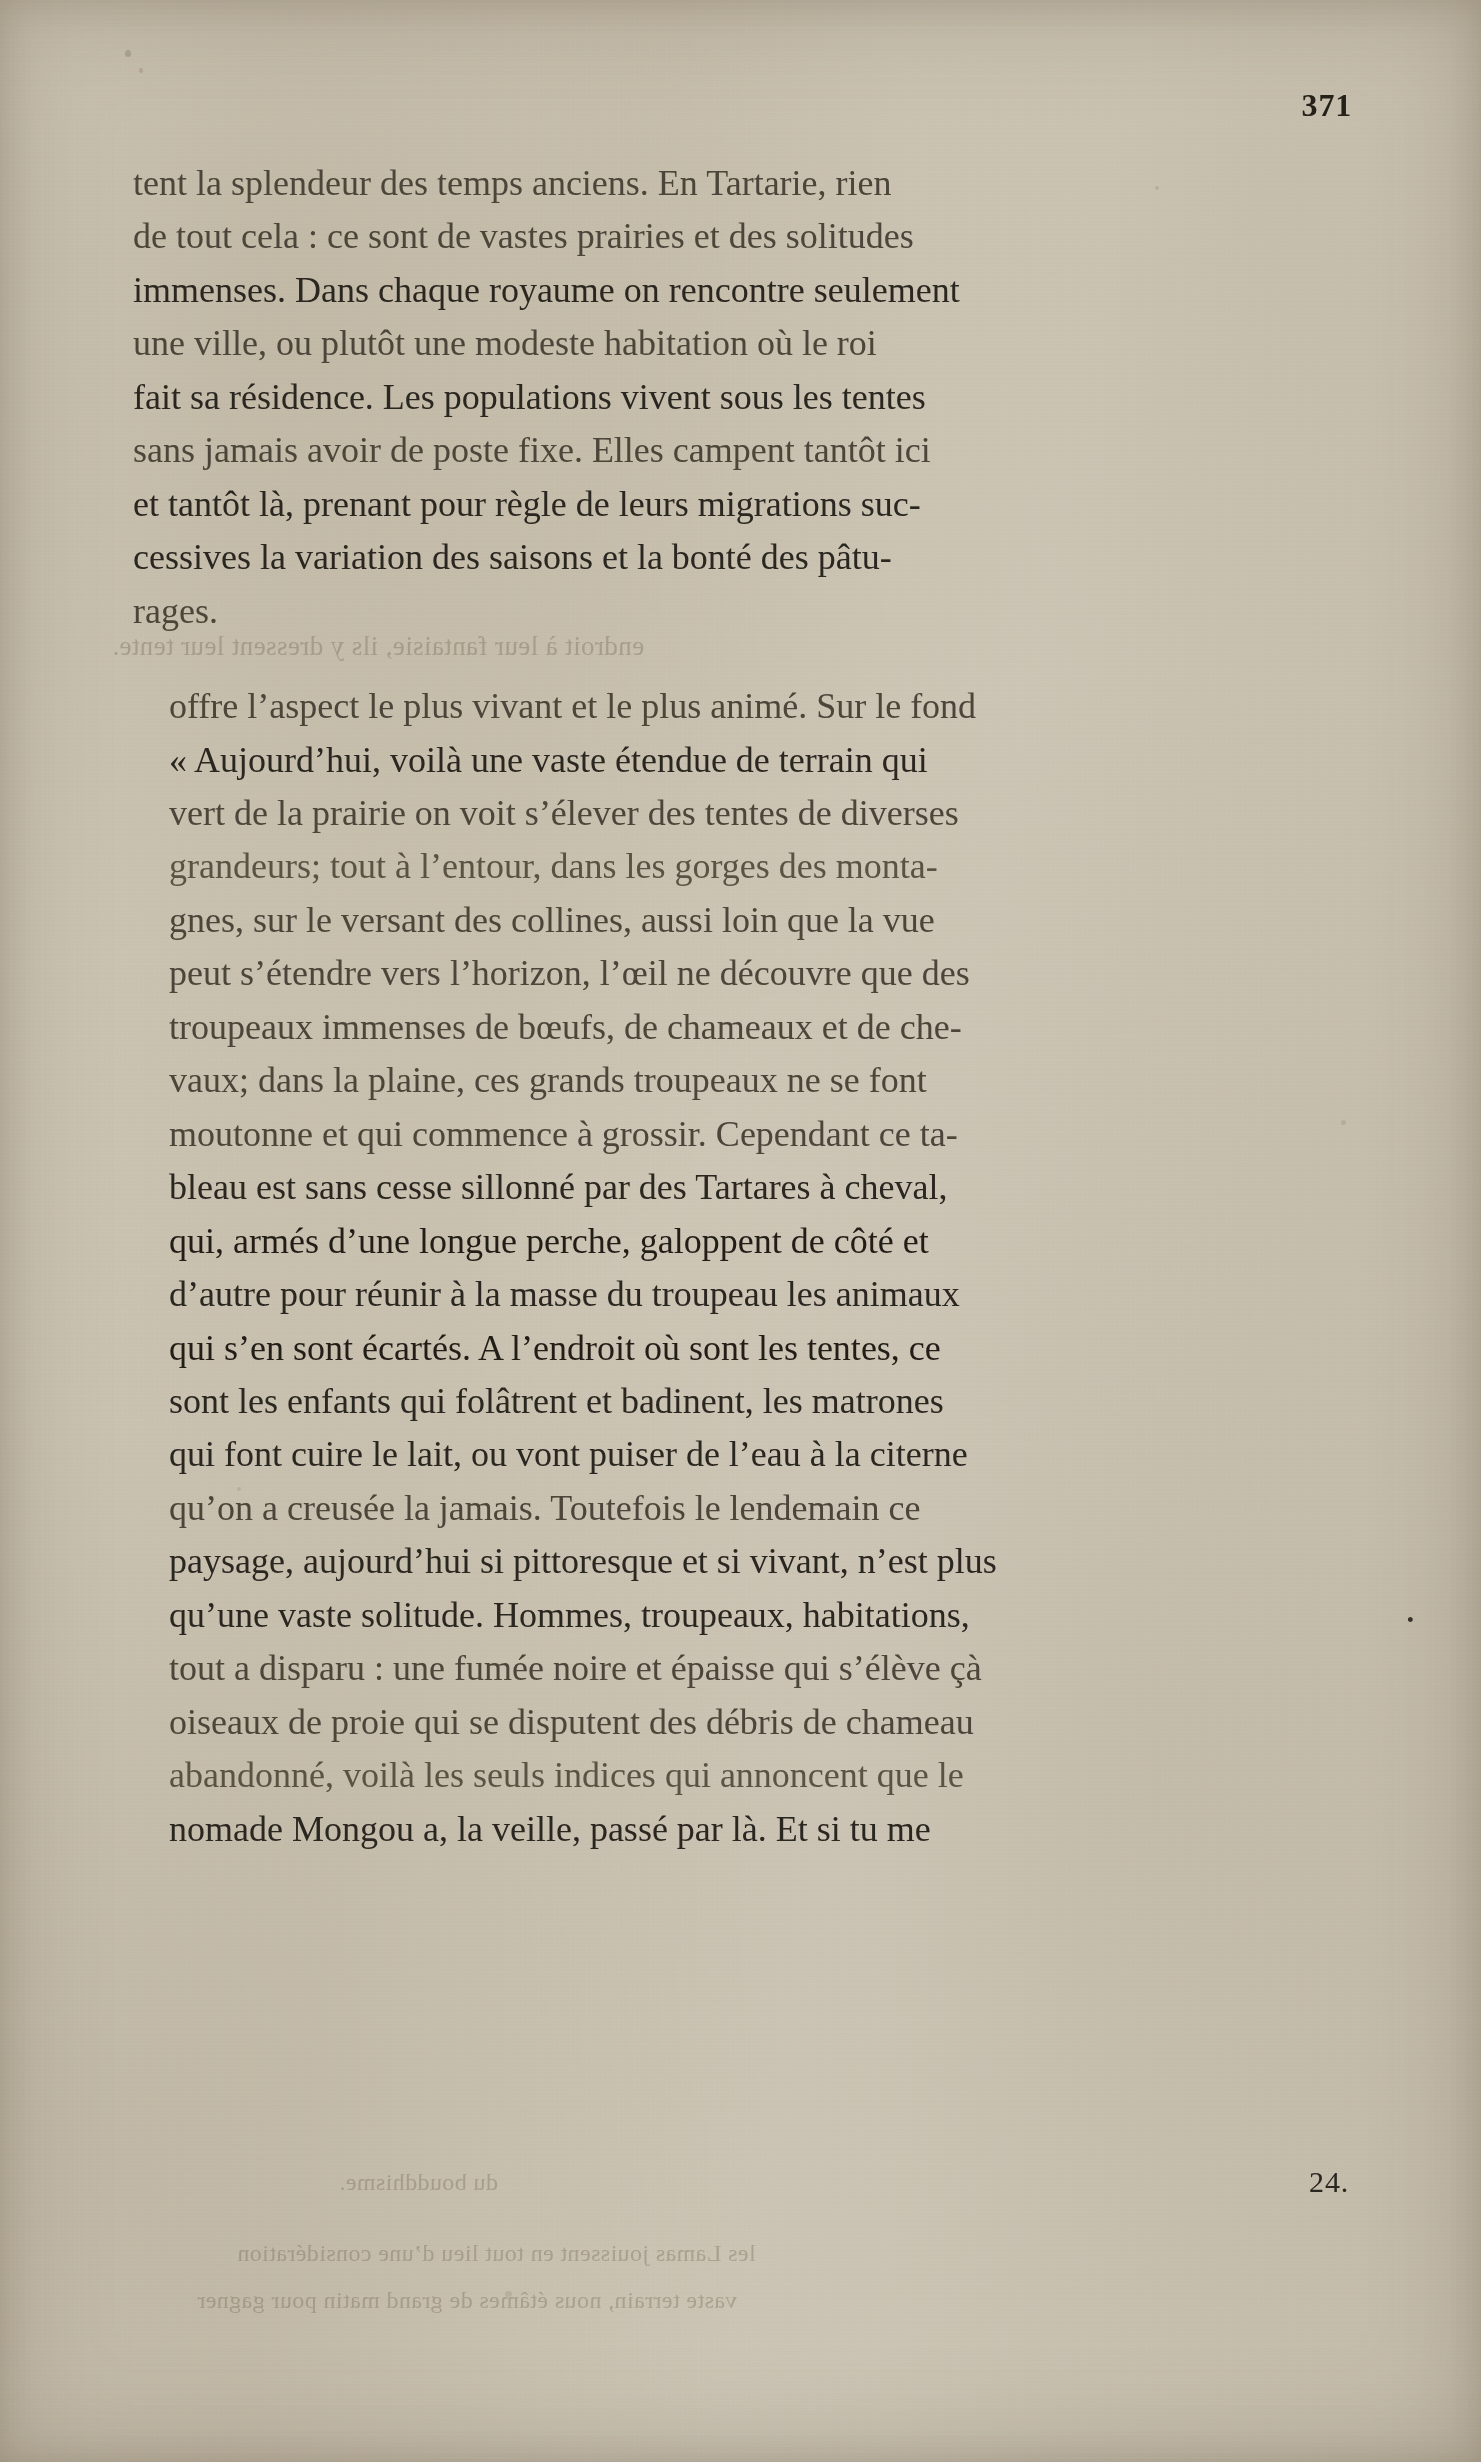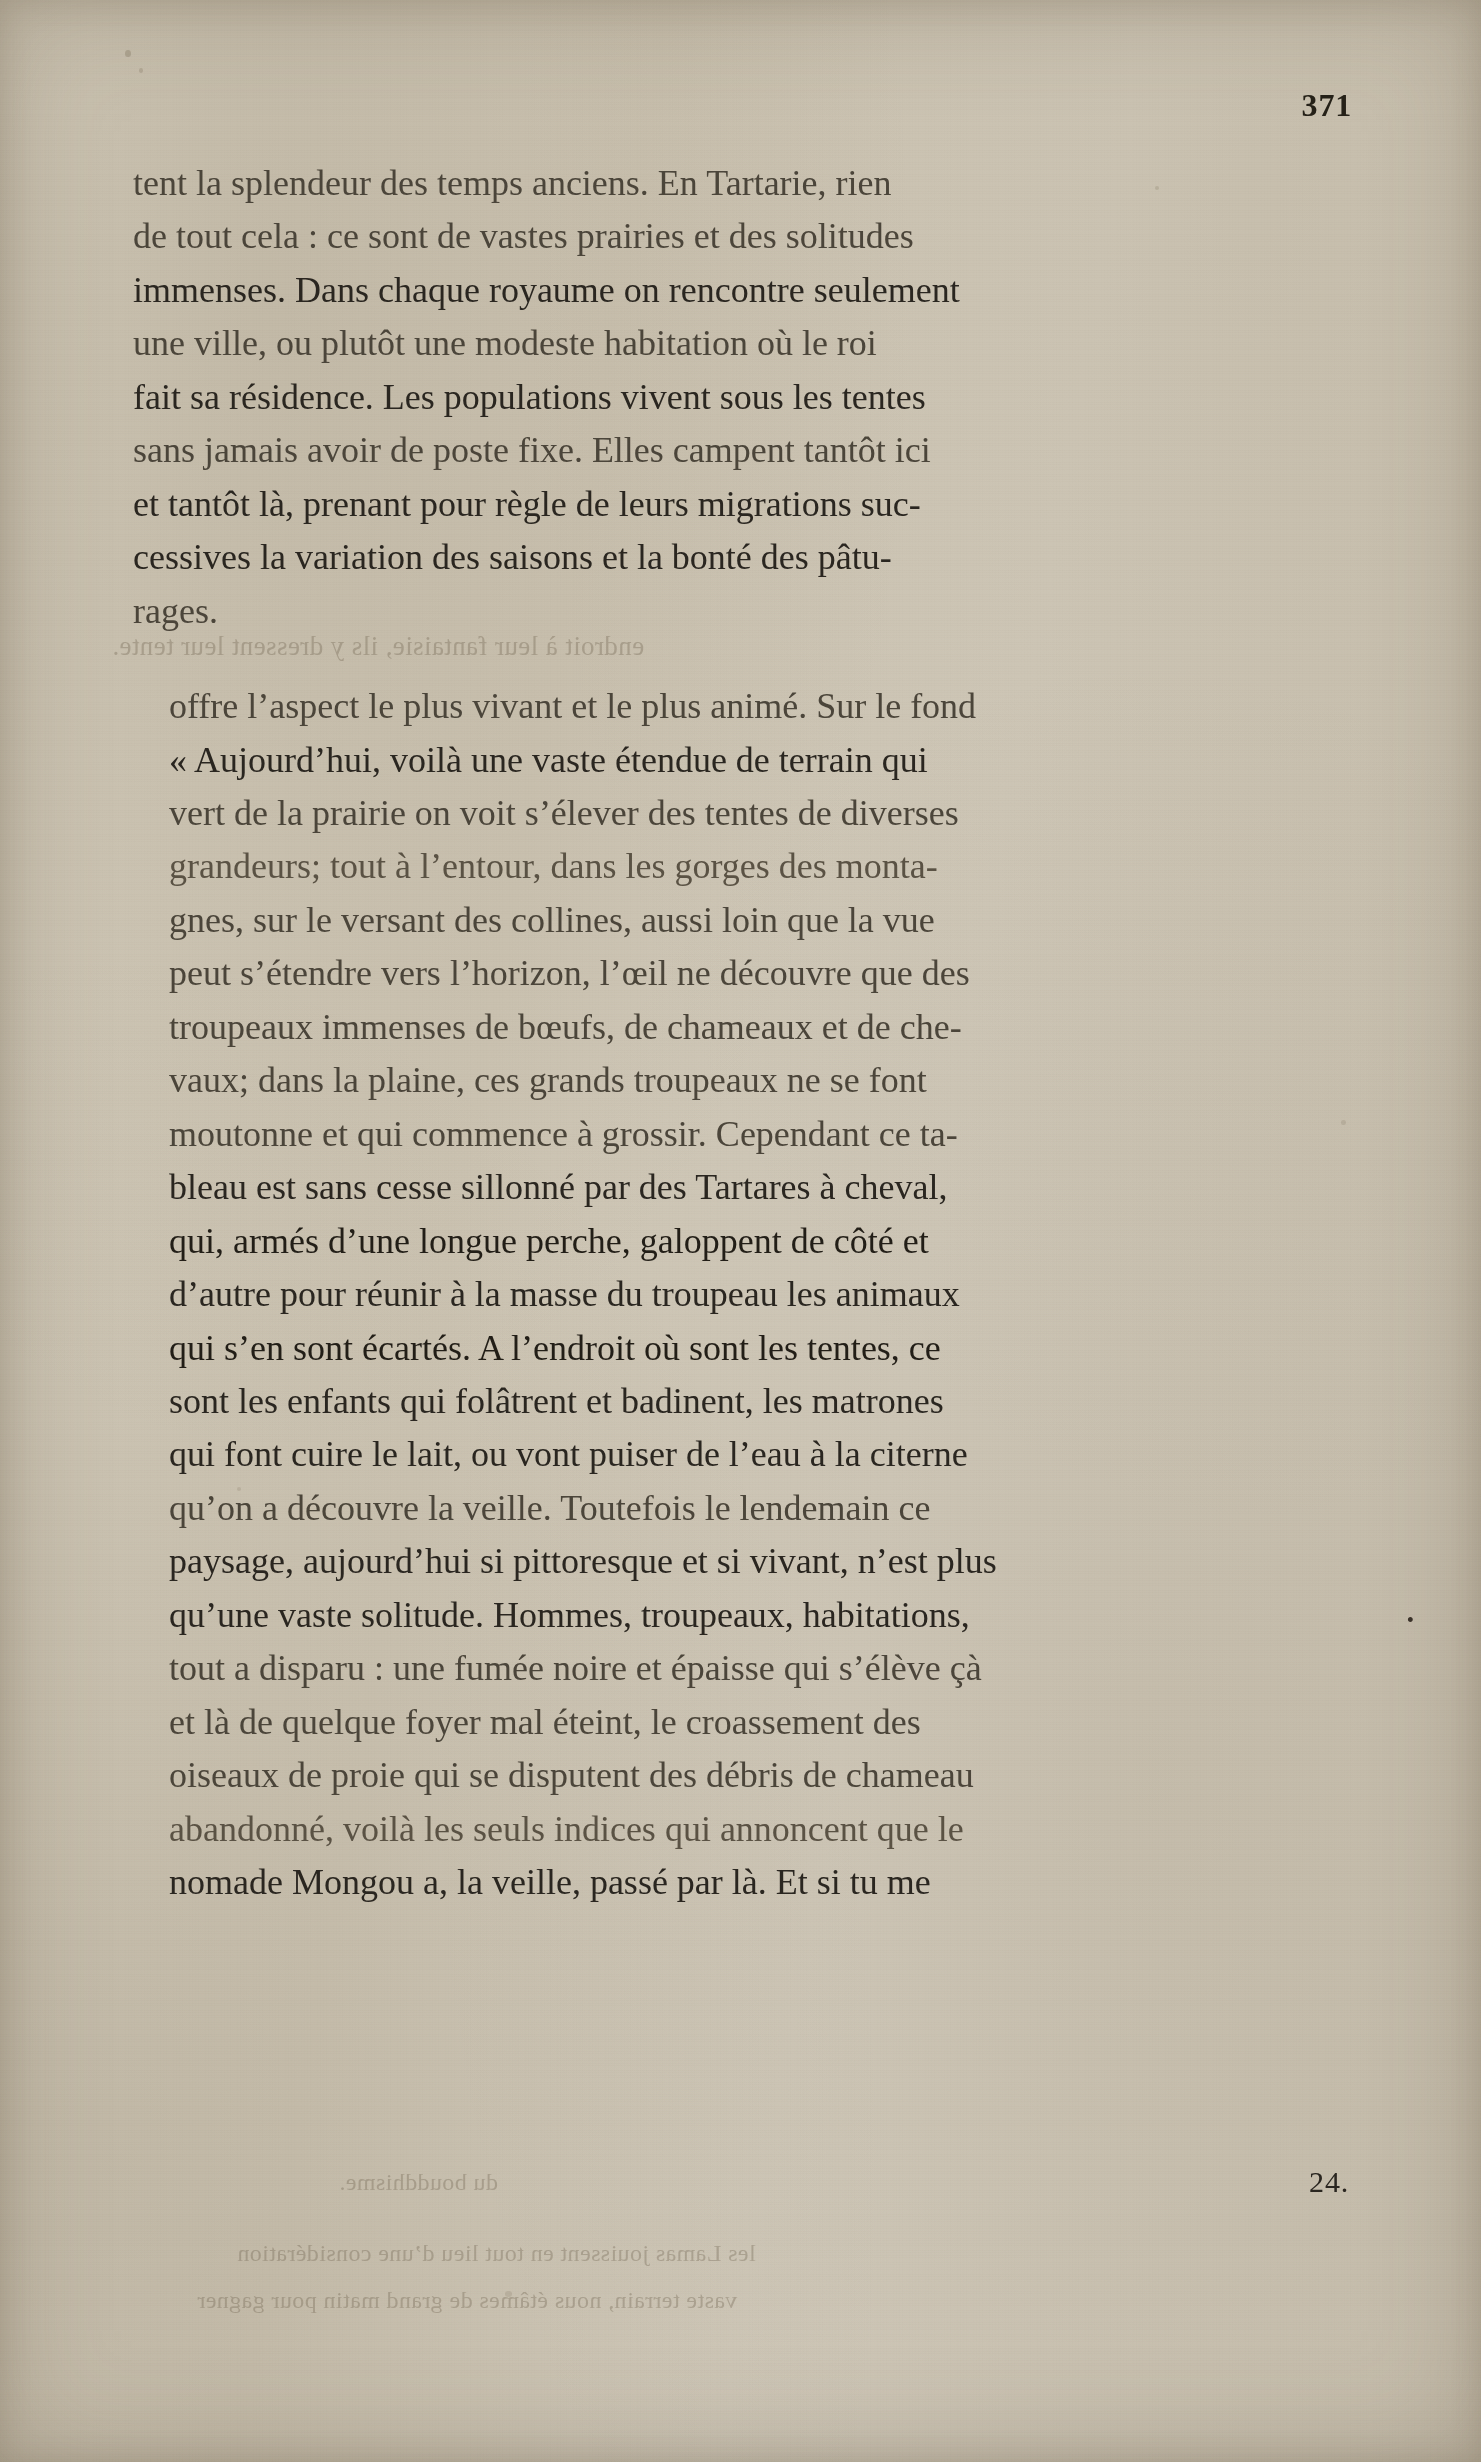--- a/index.html
+++ b/index.html
@@ -151,25 +151,24 @@
       <span class="ln fade1">peut s’étendre vers l’horizon, l’œil ne découvre que des</span>
       <span class="ln fade1">troupeaux immenses de bœufs, de chameaux et de che-</span>
       <span class="ln fade1">vaux; dans la plaine, ces grands troupeaux ne se font</span>
       <span class="ln fade1">moutonne et qui commence à grossir. Cependant ce ta-</span>
       <span class="ln">bleau est sans cesse sillonné par des Tartares à cheval,</span>
       <span class="ln dark1">qui, armés d’une longue perche, galoppent de côté et</span>
       <span class="ln">d’autre pour réunir à la masse du troupeau les animaux</span>
       <span class="ln dark1">qui s’en sont écartés. A l’endroit où sont les tentes, ce</span>
       <span class="ln">sont les enfants qui folâtrent et badinent, les matrones</span>
       <span class="ln">qui font cuire le lait, ou vont puiser de l’eau à la citerne</span>
-      <span class="ln fade1">qu’on a découvre la veille. Toutefois le lendemain ce</span>
+      <span class="ln fade1">qu’on a creusée la jamais. Toutefois le lendemain ce</span>
       <span class="ln">paysage, aujourd’hui si pittoresque et si vivant, n’est plus</span>
       <span class="ln">qu’une vaste solitude. Hommes, troupeaux, habitations,</span>
       <span class="ln fade1">tout a disparu : une fumée noire et épaisse qui s’élève çà</span>
-      <span class="ln fade1">et là de quelque foyer mal éteint, le croassement des</span>
       <span class="ln fade1">oiseaux de proie qui se disputent des débris de chameau</span>
       <span class="ln fade2">abandonné, voilà les seuls indices qui annoncent que le</span>
       <span class="ln">nomade Mongou a, la veille, passé par là. Et si tu me</span>
     </p>
   </div>
 
   <div class="signature">24.</div>
   <div class="margin-mark">•</div>
 
   <div class="speck" style="left:125px; top:50px; width:5.5px; height:7px; opacity:.5;"></div>

